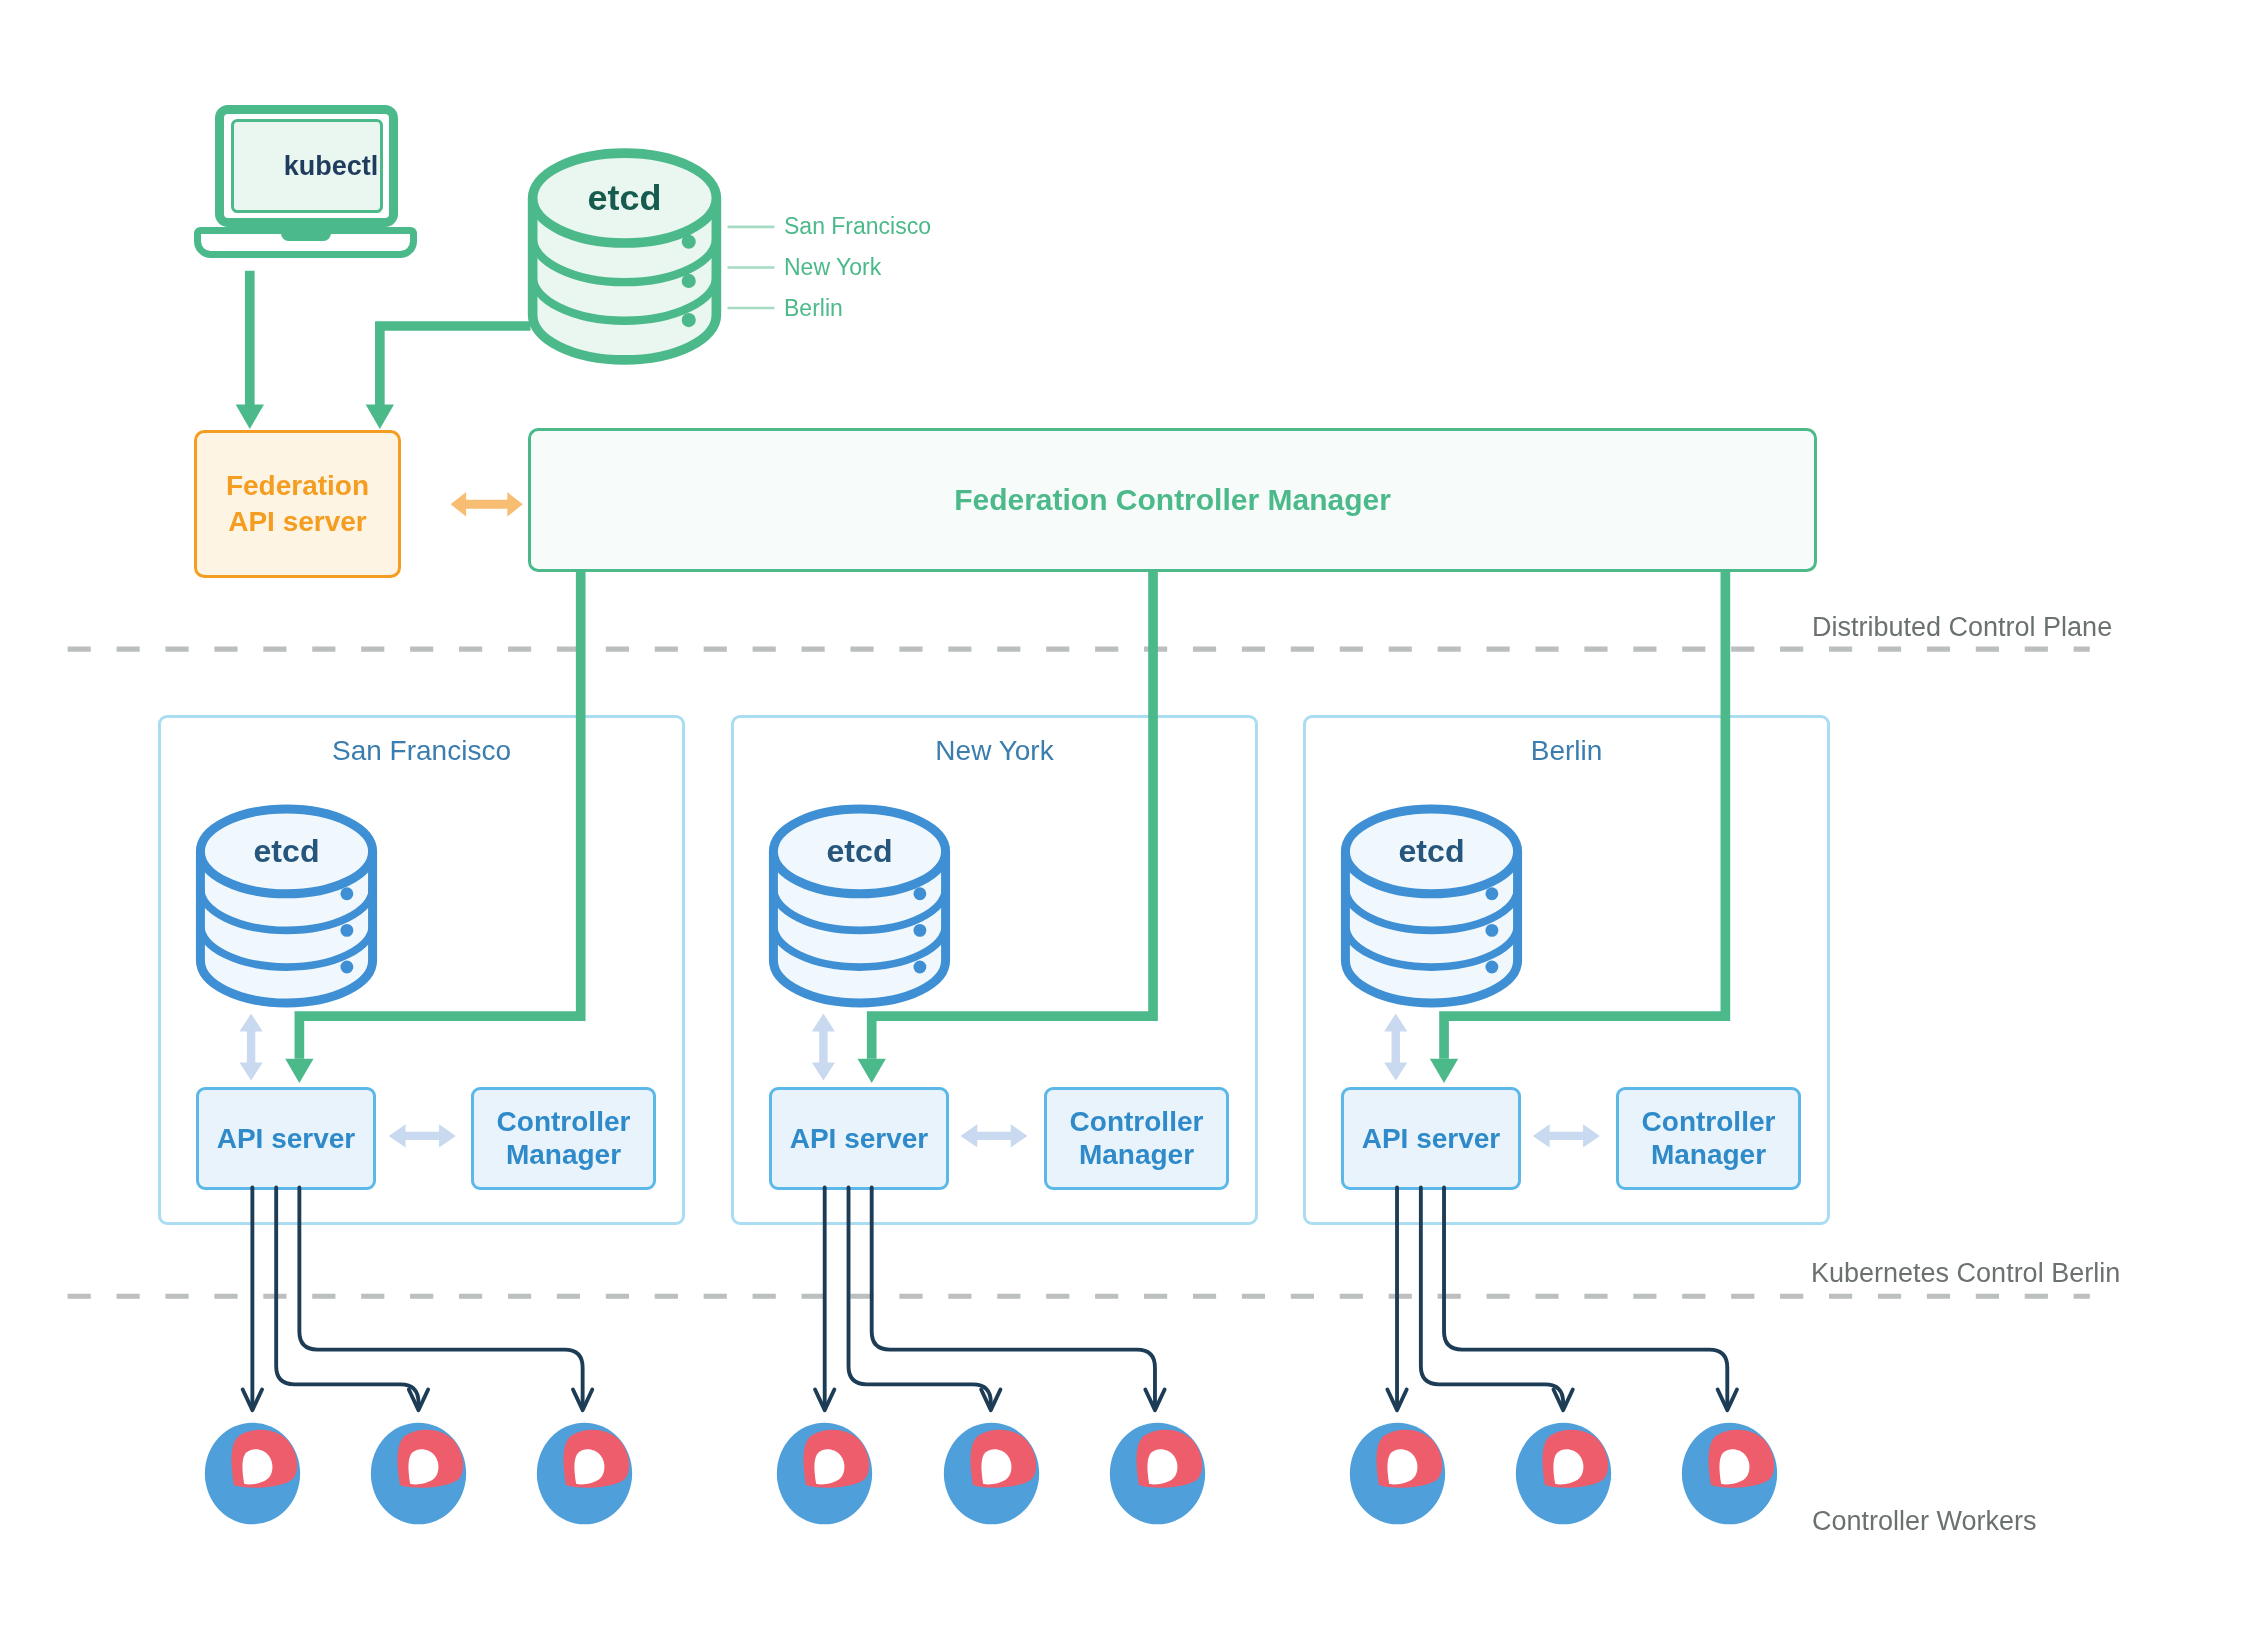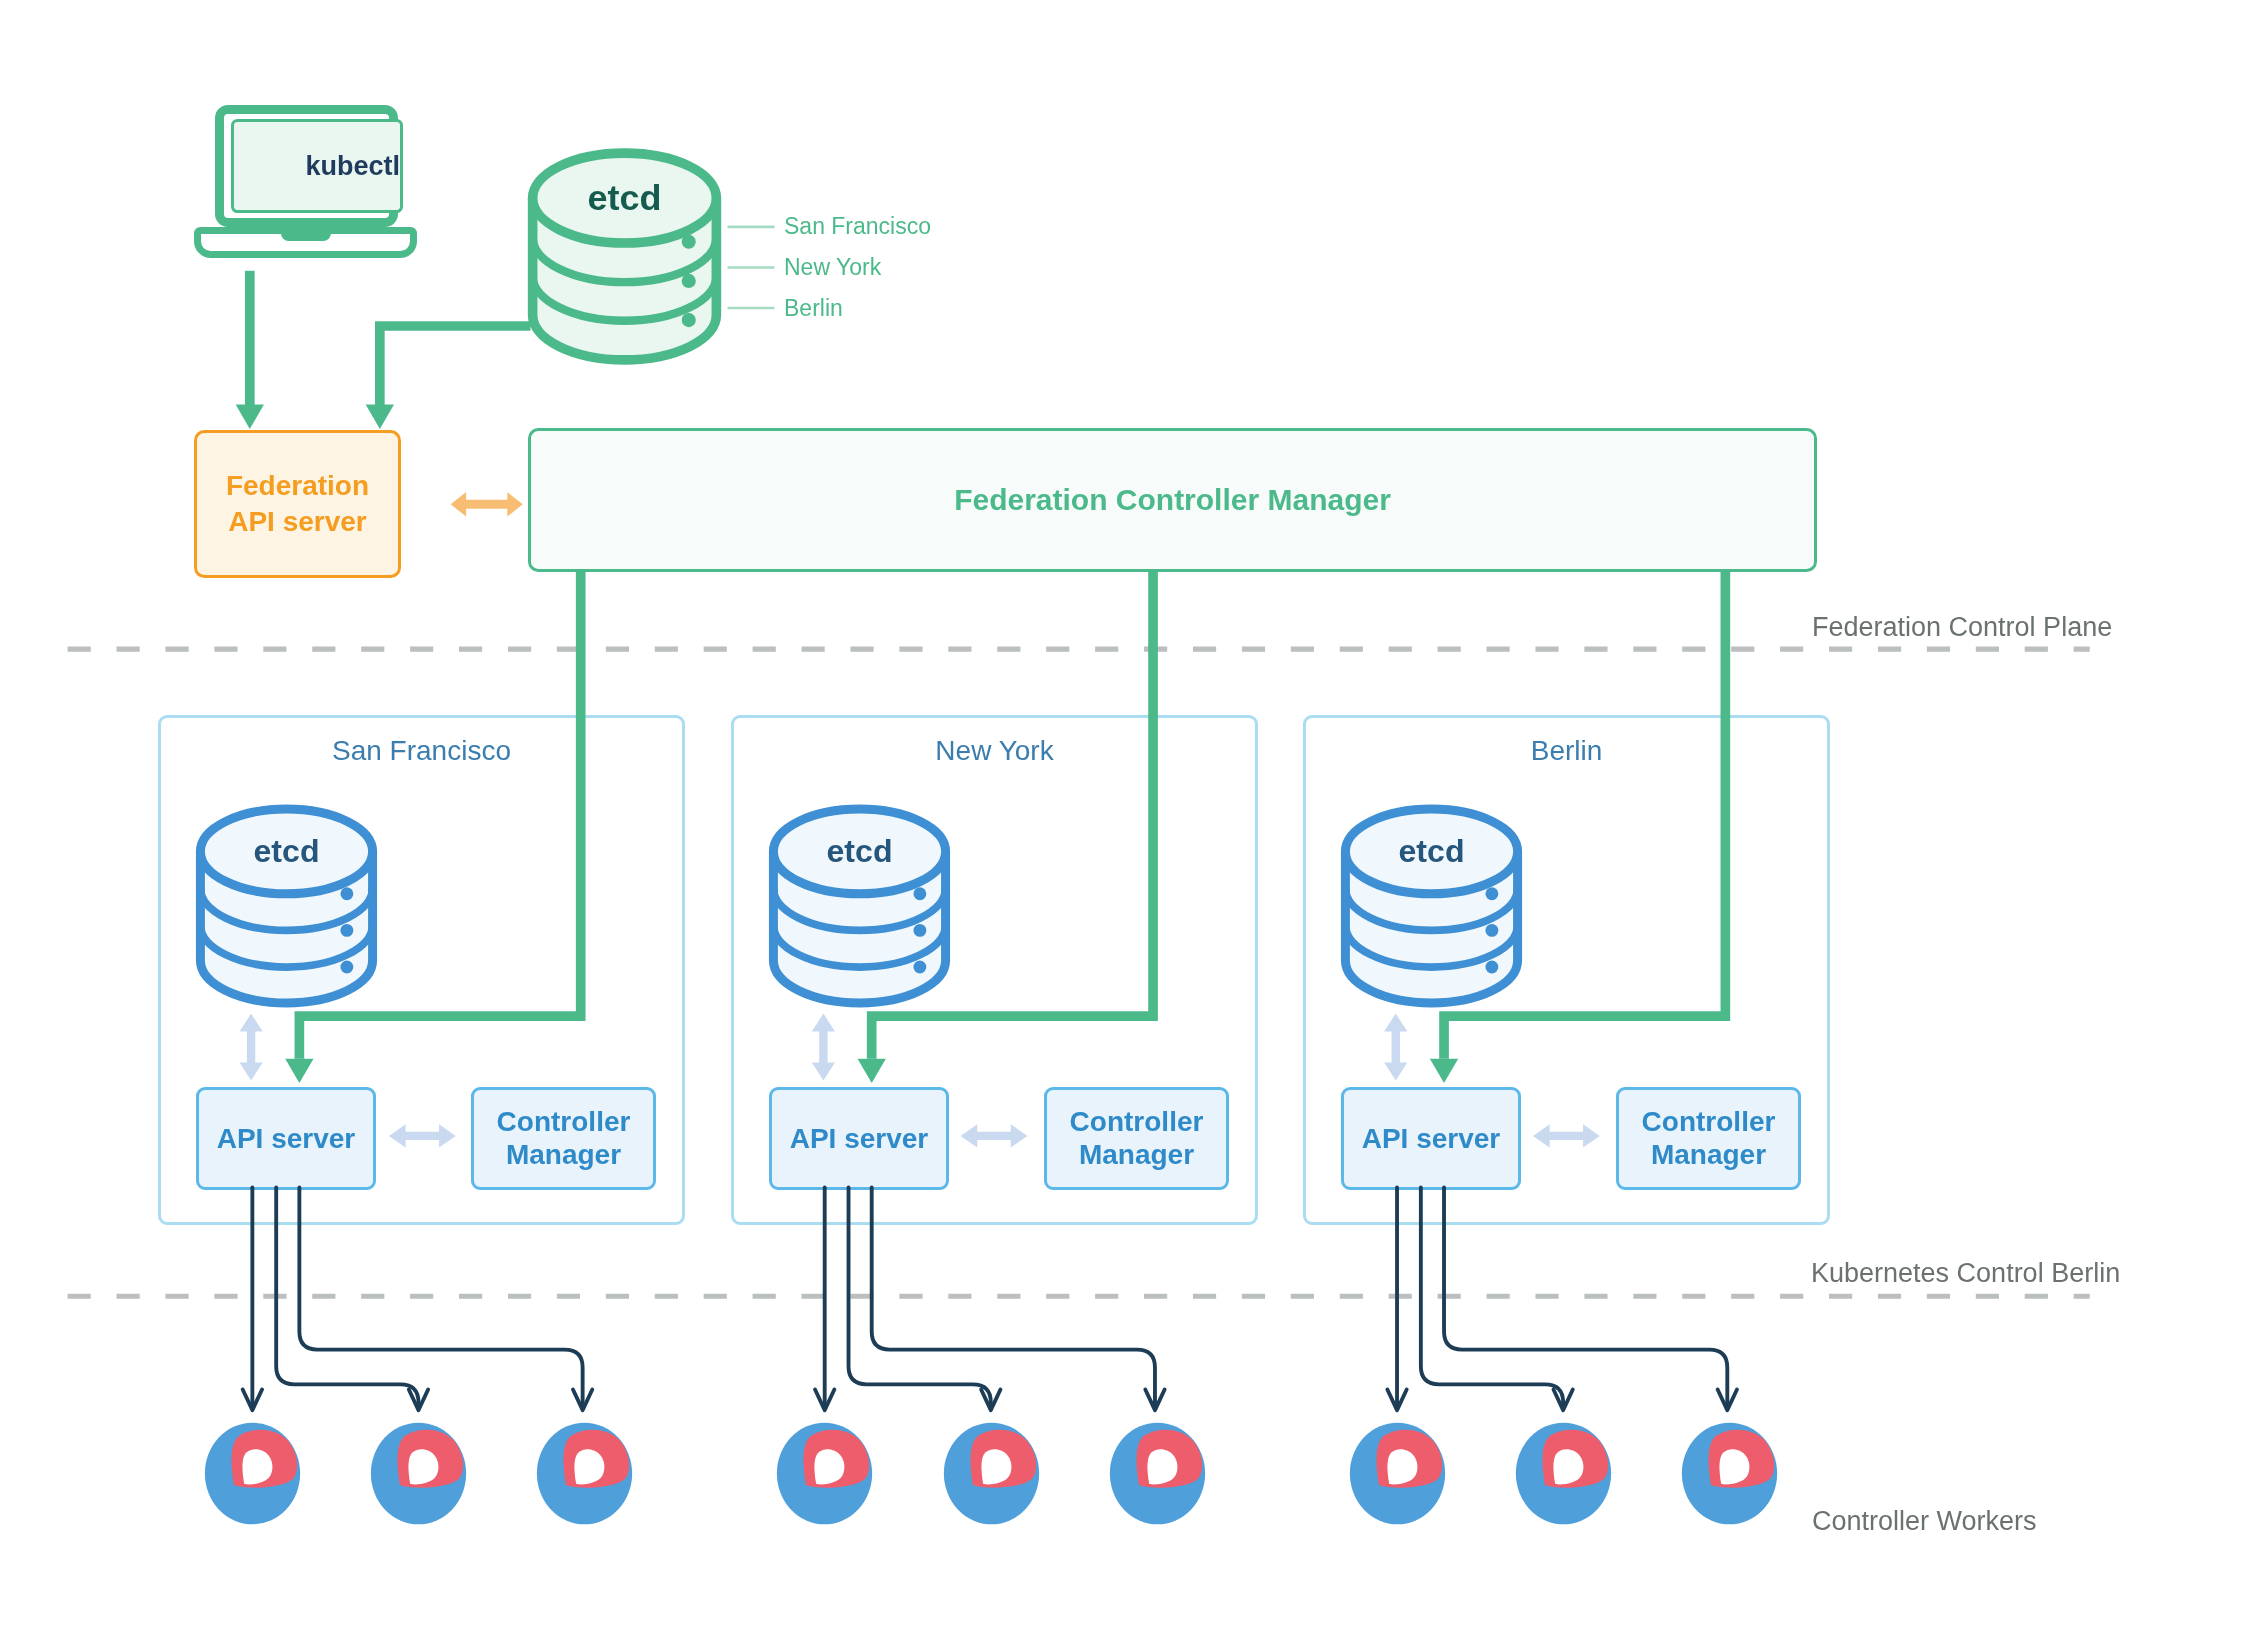--- a/index.html
+++ b/index.html
@@ -2,23 +2,23 @@
 <html style="font-size:10.3px"><head>
 <meta charset="utf-8">
 <style>
   html,body{margin:0;padding:0;background:#ffffff;}
   #canvas{position:relative;width:2261px;height:1628px;background:#ffffff;overflow:hidden;
           font-family:"Liberation Sans", sans-serif;}
   .abs{position:absolute;}
   
   .laptop-screen{left:215px;top:105px;width:183px;height:122px;border:9.7px solid #4bb98a;
                  border-radius:13px;background:#ffffff;box-sizing:border-box;}
-  .laptop-screen-inner{left:231px;top:119px;width:172px;height:94px;border:3.2px solid #4bb98a;
+  .laptop-screen-inner{left:231px;top:119px;width:152px;height:94px;border:3.2px solid #4bb98a;
                  border-radius:6.4px;background:#eaf6f0;box-sizing:border-box;
-                 display:flex;align-items:center;justify-content:flex-end;padding-left:48px;}
+                 display:flex;align-items:center;justify-content:center;padding-left:48px;}
   .kubectl-label{font-size:27px;font-weight:bold;color:#1f3b5e;}
   .laptop-base{left:194px;top:227px;width:223px;height:31px;border:7px solid #4bb98a;
                border-radius:6.4px 6.4px 16.7px 16.7px;background:#ffffff;box-sizing:border-box;}
   .laptop-notch{left:281px;top:227px;width:50px;height:14px;background:#4bb98a;border-radius:0 0 7.7px 7.7px;}
   
   .fed-api-box{left:194px;top:430px;width:207px;height:148px;border:3.9px solid #f59d20;border-radius:10.3px;
                background:#fdf4e4;box-sizing:border-box;display:flex;align-items:center;justify-content:center;}
   .fed-api-text{font-size:28px;font-weight:bold;color:#f59d20;text-align:center;line-height:1.3;}
   .fcm-box{left:528px;top:428px;width:1289px;height:144px;border:3.9px solid #4bb98a;border-radius:10.3px;
            background:#f7fcfa;box-sizing:border-box;display:flex;align-items:center;justify-content:center;}
@@ -77,21 +77,21 @@
     <div class="fed-api-text">
       <div>Federation</div>
       <div>API server</div>
     </div>
   </div>
 
   <div class="abs fcm-box">
     <span class="fcm-text">Federation Controller Manager</span>
   </div>
 
-  <div class="abs plane-label" style="left:1812px;top:612px;">Federation Control Plane</div>
+  <div class="abs plane-label" style="left:1812px;top:612px;">Distributed Control Plane</div>
   <div class="abs plane-label" style="left:1811px;top:1258px;">Kubernetes Control Berlin</div>
   <div class="abs plane-label" style="left:1812px;top:1506px;">Controller Workers</div>
 
   <div class="cluster" style="left:158px;">
     <div class="cluster-title">San Francisco</div>
     <div class="cyl-wrap">
       <svg width="191" height="212" viewBox="0 0 296 330">
         <path d="M14,80 L14,250 A134,66 0 0 0 282,250 L282,80" fill="#f0f8fd" stroke="#3e8fd3" stroke-width="14"></path>
         <ellipse cx="148" cy="80" rx="134" ry="66" fill="#f0f8fd" stroke="#3e8fd3" stroke-width="14"></ellipse>
         <path d="M14,137 A134,66 0 0 0 282,137" fill="none" stroke="#3e8fd3" stroke-width="12"></path>

